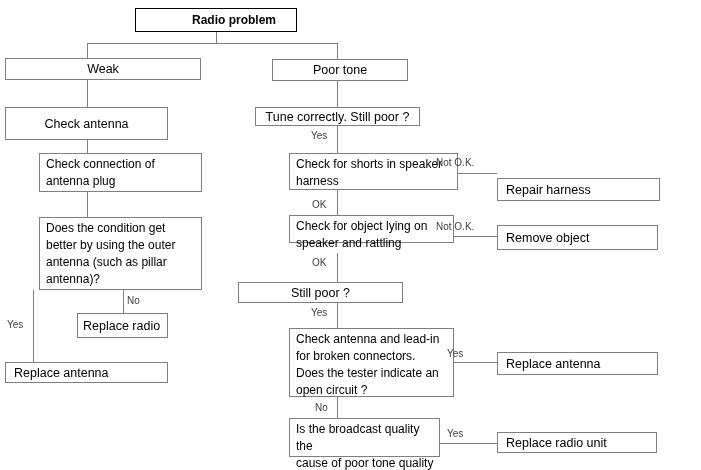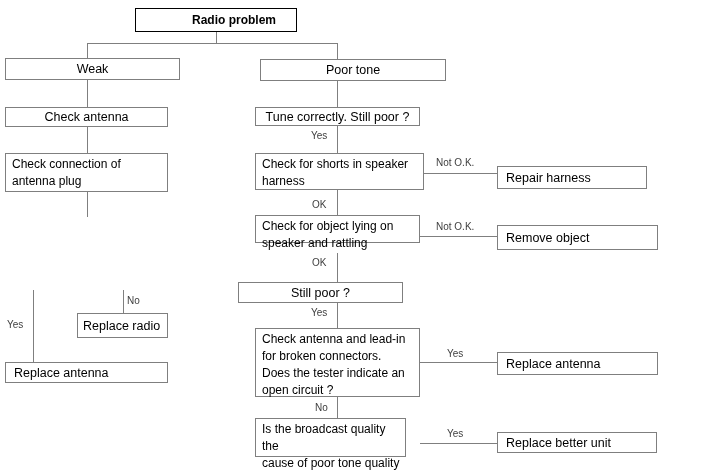--- a/index.html
+++ b/index.html
@@ -6,21 +6,21 @@
   .stage{
     position:relative;width:701px;height:470px;background:#ffffff;
     font-family:"Liberation Sans",sans-serif;color:#000000;overflow:hidden;
   }
   .box{
     position:absolute;box-sizing:border-box;background:#ffffff;
     border:1px solid #7f7f7f;font-size:12.5px;color:#000000;
   }
   .box.center{display:flex;align-items:center;justify-content:center;text-align:center;}
   .box.leftpad{display:flex;align-items:center;padding-left:8px;text-align:left;}
-  .box.multi{white-space:pre-line;font-size:12px;line-height:17px;padding:2px 3px 0 6px;}
+  .box.multi{white-space:pre-line;font-size:12px;line-height:17px;padding:2px 3px 0 6px;margin-left:34px;}
   .box.title{border-color:#000000;font-weight:bold;font-size:12px;padding-left:36px;}
   .vline{position:absolute;width:1px;background:#7f7f7f;}
   .hline{position:absolute;height:1px;background:#7f7f7f;}
   .elabel{position:absolute;font-size:10px;color:#404040;line-height:15px;}
 </style>
 </head>
 <body>
 
 <div class="stage">
 
@@ -42,59 +42,63 @@
   <div class="vline" style="left:337px;top:303px;height:25px"></div>
   <div class="vline" style="left:337px;top:397px;height:21px"></div>
 
   <div class="hline" style="left:420px;top:173px;width:77px"></div>
   <div class="hline" style="left:420px;top:236px;width:77px"></div>
   <div class="hline" style="left:420px;top:362px;width:77px"></div>
   <div class="hline" style="left:420px;top:443px;width:77px"></div>
 
   <div class="box title center" style="left:135px;top:8px;width:162px;height:24px">Radio problem</div>
 
-  <div class="box center" style="left:5px;top:58px;width:175px;height:22px">Weak</div>
+  <div class="box center" style="left:5px;top:58px;width:196px;height:22px">Weak</div>
 
-  <div class="box center" style="left:5px;top:107px;width:163px;height:20px">Check antenna</div>
+  <div class="box center" style="left:5px;top:107px;width:163px;height:33px">Check antenna</div>
 
   <div class="box multi" style="left:5px;top:153px;width:163px;height:39px">Check connection of
 antenna plug</div>
 
+  <div class="box multi" style="left:5px;top:217px;width:163px;height:73px">Does the condition get
+better by using the outer
+antenna (such as pillar
+antenna)?</div>
 
   <div class="box leftpad" style="left:77px;top:313px;width:91px;height:25px;padding-left:5px">Replace radio</div>
 
   <div class="box leftpad" style="left:5px;top:362px;width:163px;height:21px">Replace antenna</div>
 
-  <div class="box center" style="left:260px;top:59px;width:186px;height:22px">Poor tone</div>
+  <div class="box center" style="left:272px;top:59px;width:136px;height:22px">Poor tone</div>
 
   <div class="box center" style="left:255px;top:107px;width:165px;height:19px">Tune correctly. Still poor ?</div>
 
   <div class="box multi" style="left:255px;top:153px;width:169px;height:37px">Check for shorts in speaker
 harness</div>
 
-  <div class="box leftpad" style="left:497px;top:166px;width:150px;height:23px">Repair harness</div>
+  <div class="box leftpad" style="left:497px;top:178px;width:163px;height:23px">Repair harness</div>
 
   <div class="box multi" style="left:255px;top:215px;width:165px;height:28px">Check for object lying on
 speaker and rattling</div>
 
   <div class="box leftpad" style="left:497px;top:225px;width:161px;height:25px">Remove object</div>
 
   <div class="box center" style="left:238px;top:282px;width:165px;height:21px">Still poor ?</div>
 
   <div class="box multi" style="left:255px;top:328px;width:165px;height:69px">Check antenna and lead-in
 for broken connectors.
 Does the tester indicate an
 open circuit ?</div>
 
   <div class="box leftpad" style="left:497px;top:352px;width:161px;height:23px">Replace antenna</div>
 
   <div class="box multi" style="left:255px;top:418px;width:151px;height:39px">Is the broadcast quality the
 cause of poor tone quality ?</div>
 
-  <div class="box leftpad" style="left:497px;top:432px;width:160px;height:21px">Replace better unit</div>
+  <div class="box leftpad" style="left:497px;top:432px;width:160px;height:21px">Replace radio unit</div>
 
   <span class="elabel" style="left:7px;top:317px">Yes</span>
   <span class="elabel" style="left:127px;top:293px">No</span>
   <span class="elabel" style="left:311px;top:128px">Yes</span>
   <span class="elabel" style="left:312px;top:197px">OK</span>
   <span class="elabel" style="left:436px;top:155px">Not O.K.</span>
   <span class="elabel" style="left:312px;top:255px">OK</span>
   <span class="elabel" style="left:436px;top:219px">Not O.K.</span>
   <span class="elabel" style="left:311px;top:305px">Yes</span>
   <span class="elabel" style="left:447px;top:346px">Yes</span>

